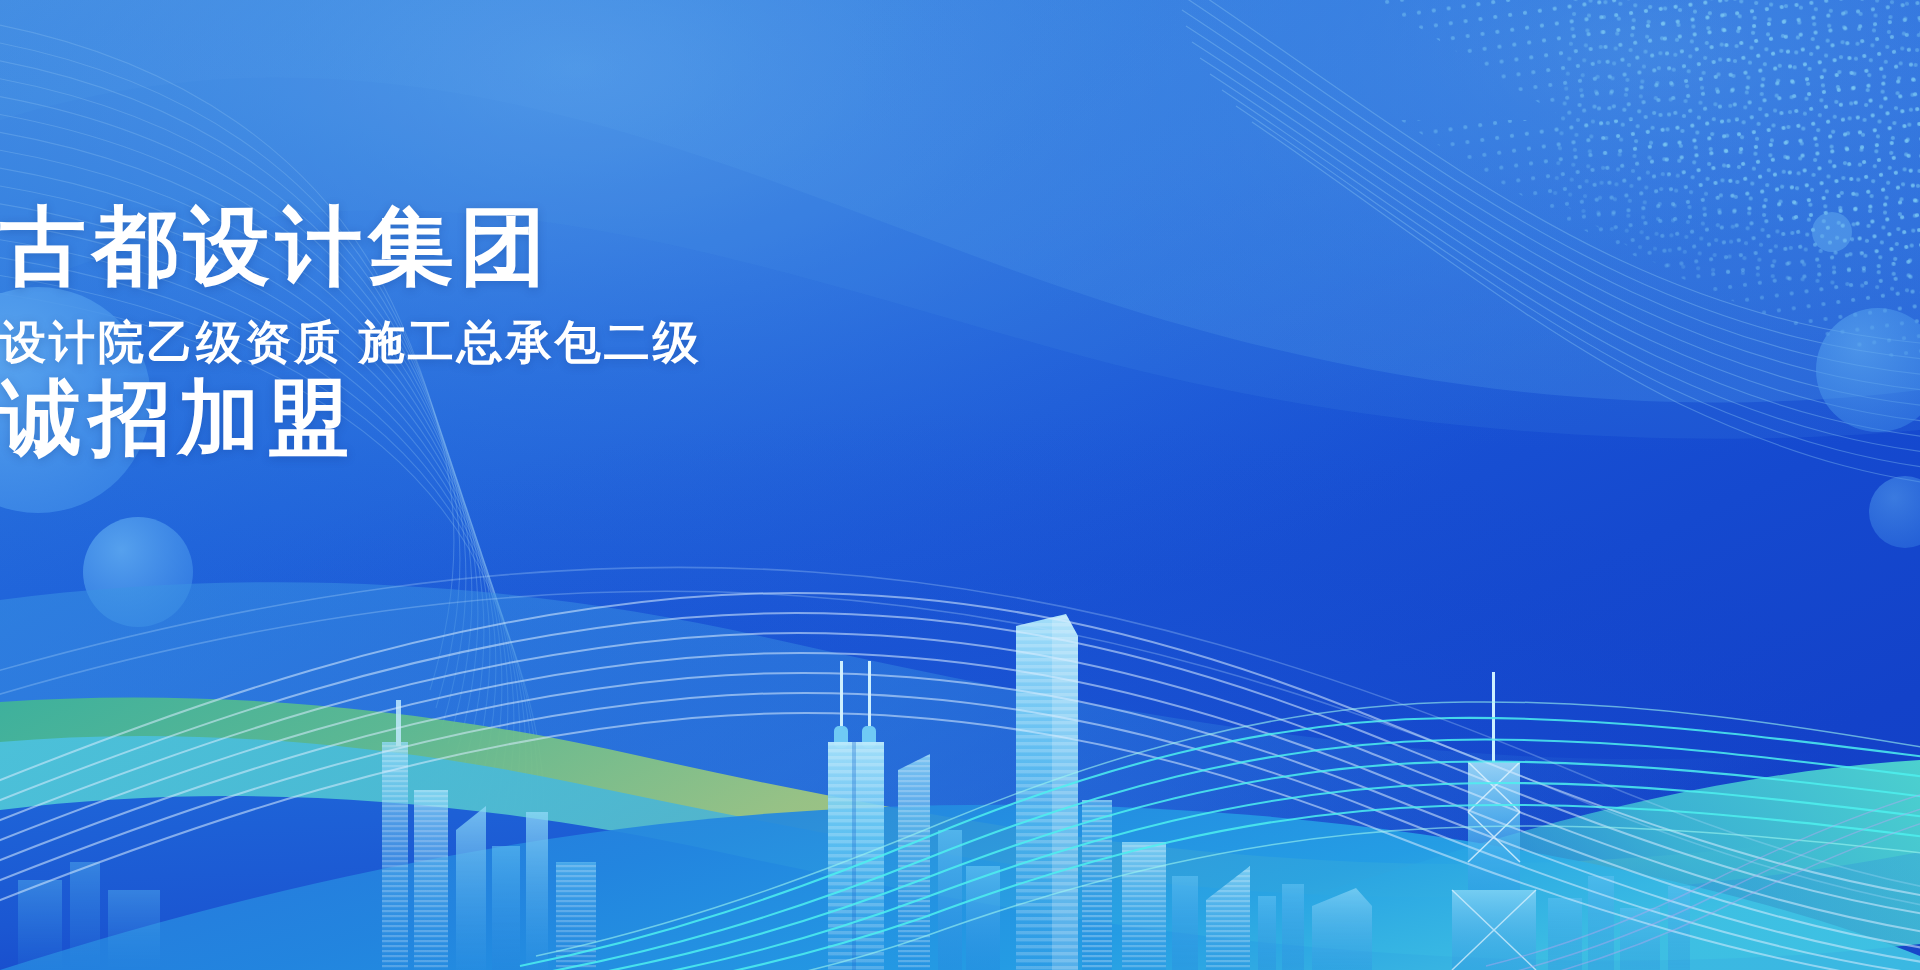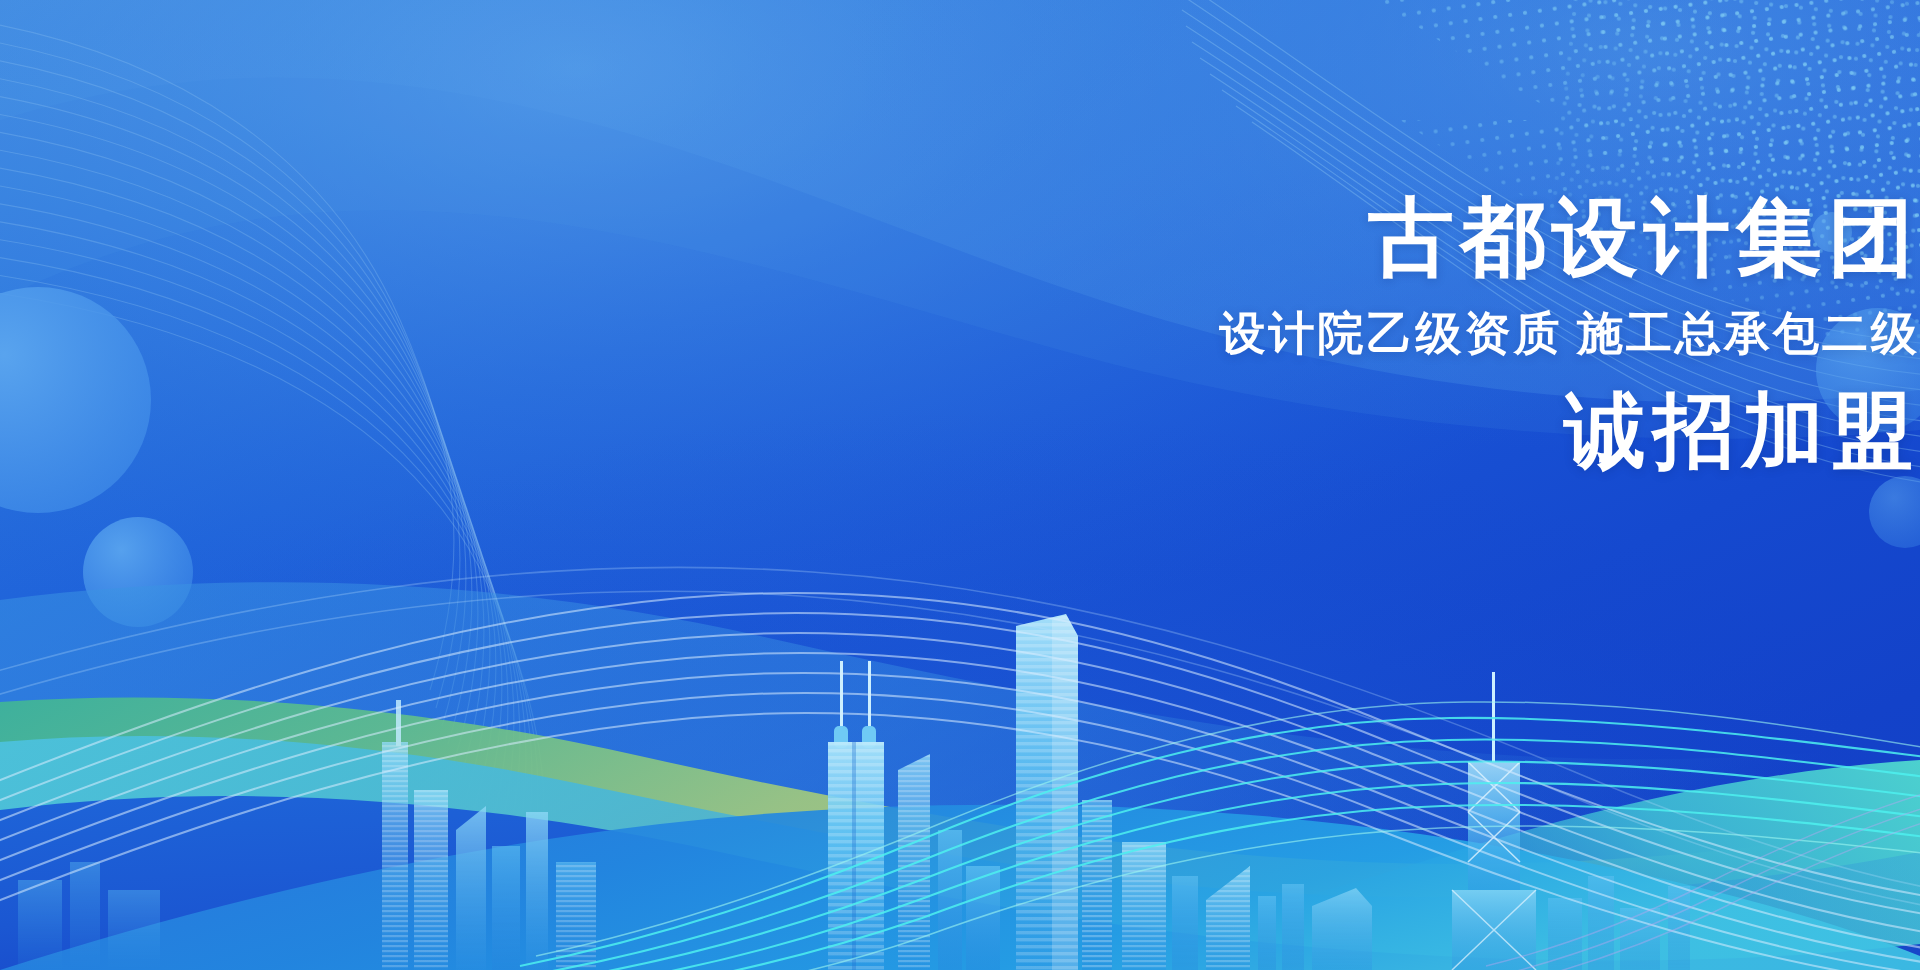--- a/index.html
+++ b/index.html
@@ -15,25 +15,24 @@
     font-family: "Liberation Sans", "DejaVu Sans", sans-serif;
     background: linear-gradient(155deg, #3b86e0 0%, #2a74dd 16%, #1f63da 34%, #1a55d6 52%, #1549cf 70%, #1342c9 85%, #1340c4 100%);
   }
   .layer { position: absolute; inset: 0; }
   .layer svg { display: block; width: 100%; height: 100%; }
 
   
   #text-block {
     position: absolute;
     left: 0; right: 0;
-    top: 192px;
-    text-align: right;
+    top: 200px;
+    text-align: left;
     z-index: 40;
     pointer-events: none;
-    font-family: Liberation Serif, serif;
   }
   #title-main {
     font-size: 86px;
     font-weight: 700;
     color: #ffffff;
     letter-spacing: 6px;
     line-height: 1.08;
     text-shadow: 0 2px 10px rgba(5,35,110,0.22);
     margin: 0;
   }
@@ -45,21 +44,21 @@
     line-height: 1.1;
     margin: 24px 0 0 0;
     text-shadow: 0 2px 10px rgba(5,35,110,0.22);
   }
   #title-cta {
     font-size: 82px;
     font-weight: 700;
     color: #ffffff;
     letter-spacing: 7px;
     line-height: 1.1;
-    margin: 28px 0 0 0;
+    margin: 6px 0 0 0;
     text-shadow: 0 2px 10px rgba(5,35,110,0.22);
   }
 </style>
 </head>
 <body>
 
 <div id="banner">
 
   <div class="layer">
     <svg viewBox="0 0 1920 970" preserveAspectRatio="none">

